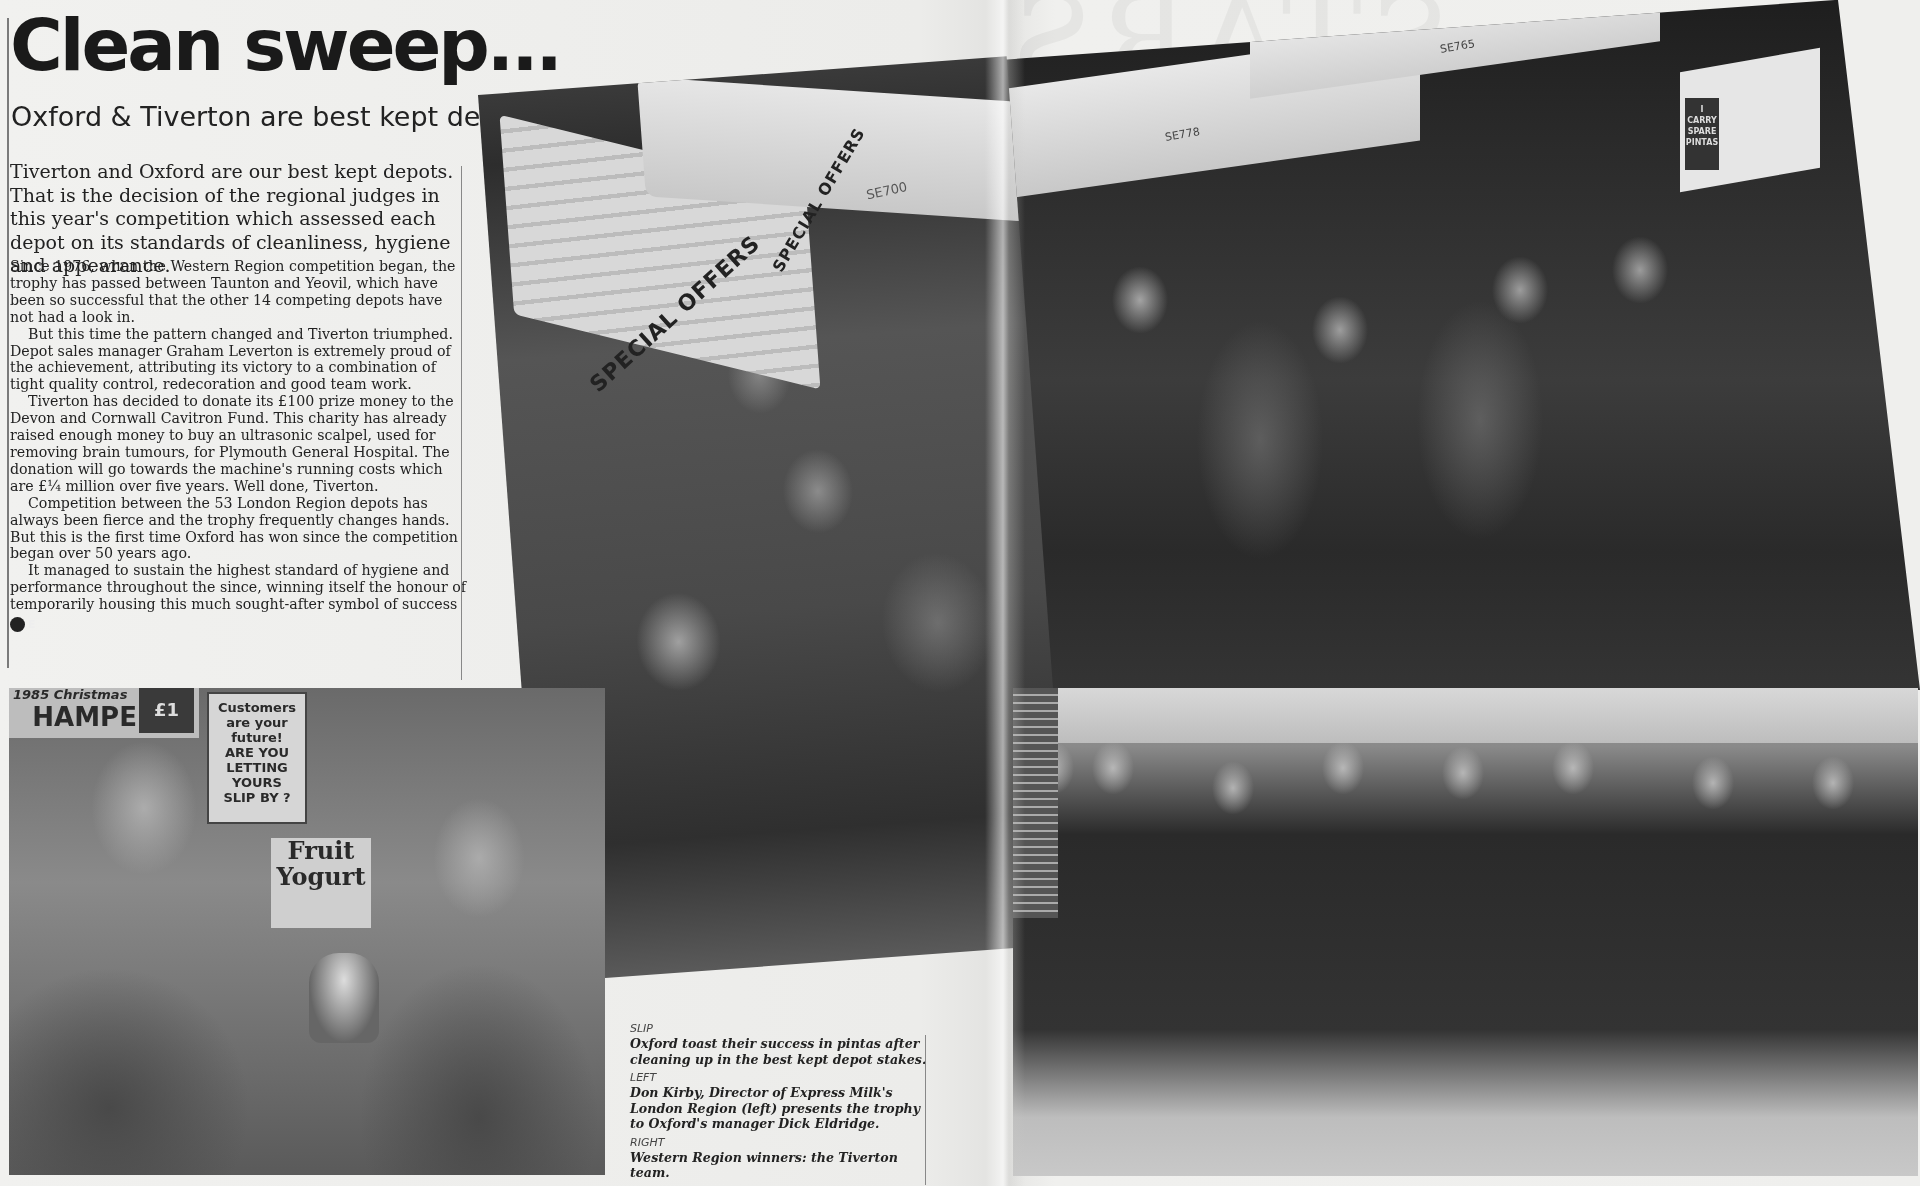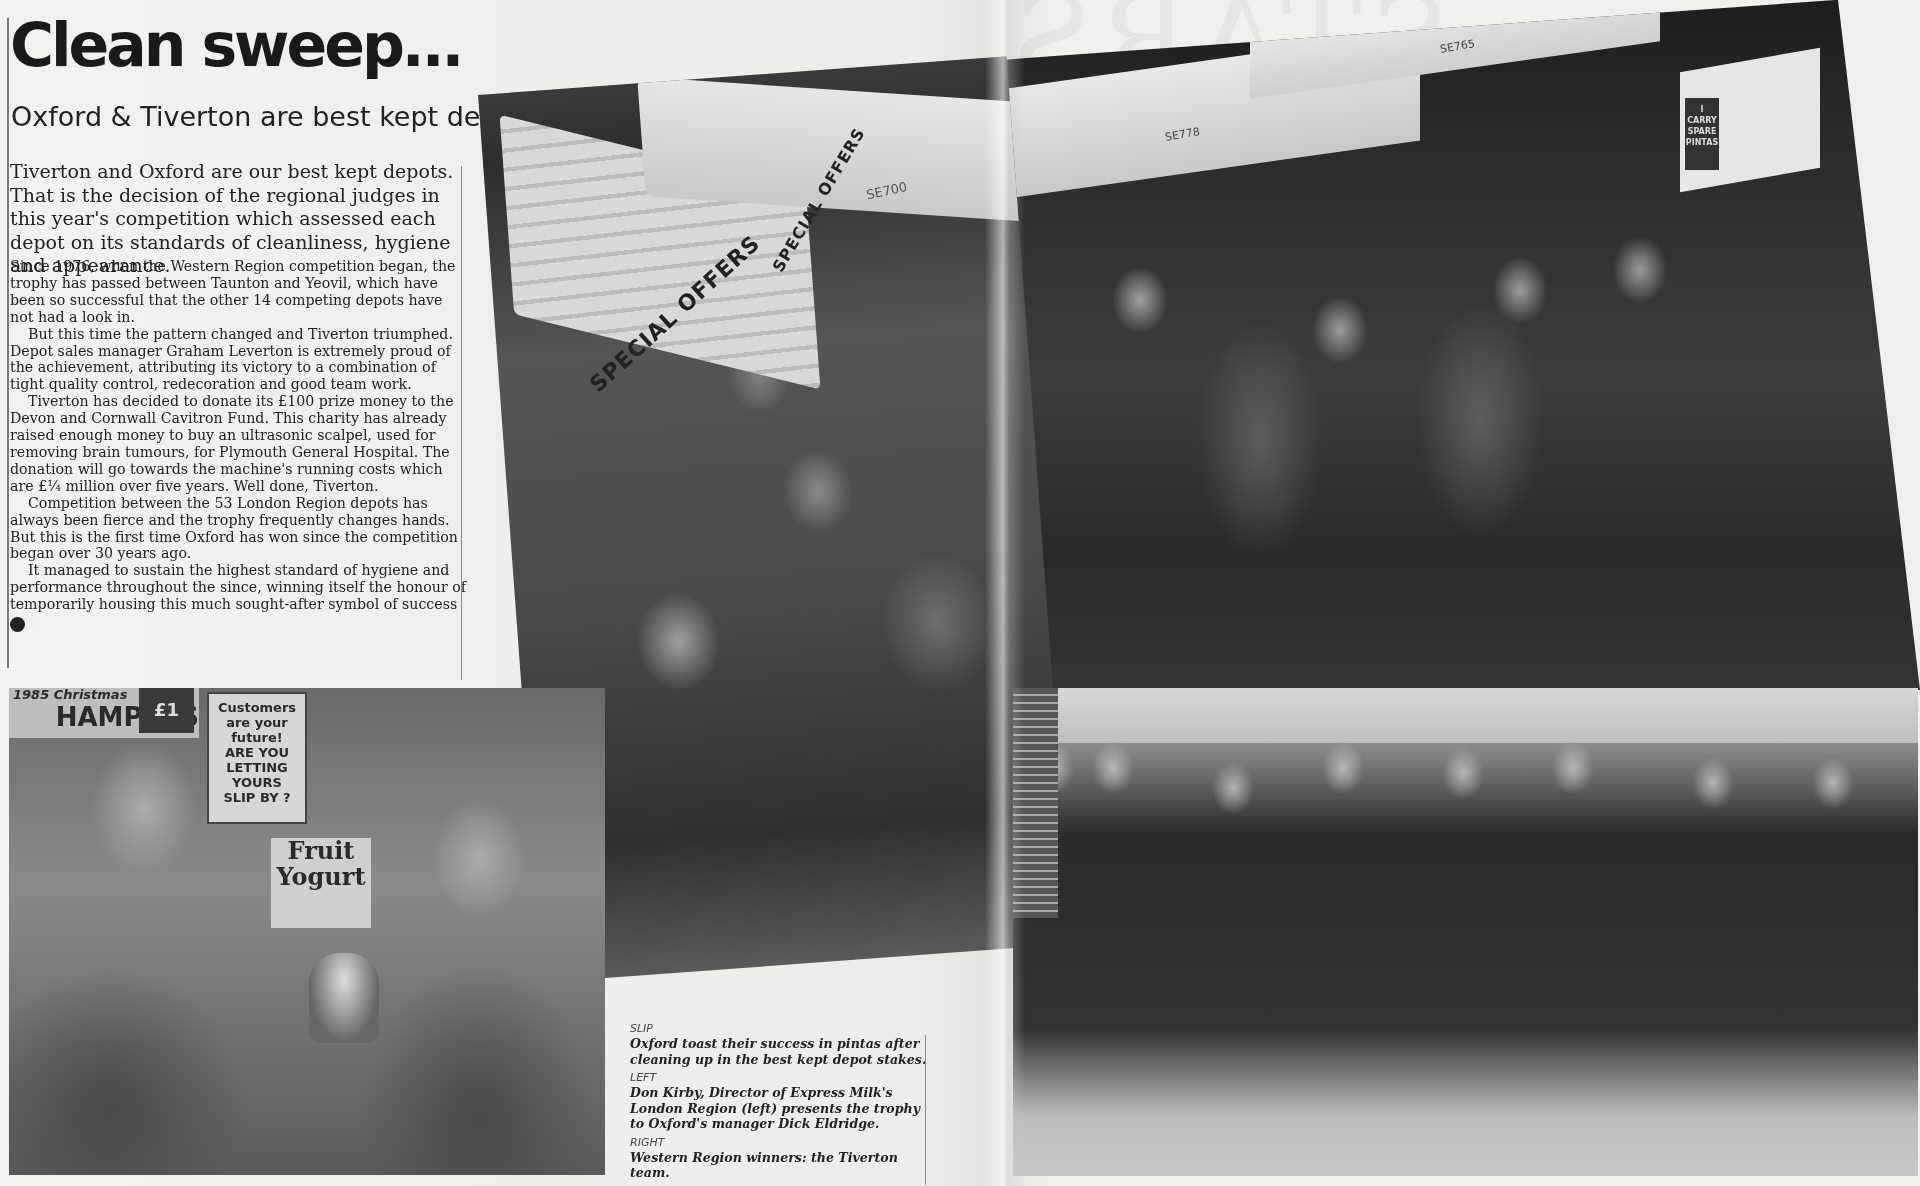--- a/index.html
+++ b/index.html
@@ -24,21 +24,21 @@
   .left-border {
     position:absolute; left:7px; top:18px; width:2px; height:650px; background:#7a7a7a;
   }
   .showthrough {
     position:absolute; left:1005px; top:-30px; font-family:"DejaVu Serif", serif;
     font-size:120px; color:rgba(0,0,0,.045); transform:scaleX(-1); letter-spacing:6px;
   }
   .headline {
     position:absolute; left:10px; top:0px; margin:0;
     font-family:"DejaVu Sans", sans-serif; font-weight:bold;
-    font-size:60px; letter-spacing:-3px; color:#1a1a1a; line-height:90px;
+    font-size:72px; letter-spacing:-3px; color:#1a1a1a; line-height:90px;
   }
   .subhead {
     position:absolute; left:11px; top:100px; margin:0;
     font-family:"DejaVu Sans", sans-serif; font-weight:normal;
     font-size:27px; color:#222; line-height:34px;
   }
   .intro {
     position:absolute; left:10px; top:160px; width:460px;
     font-family:"DejaVu Serif", serif; font-size:19px; line-height:23.5px; color:#222;
   }
@@ -118,21 +118,21 @@
       radial-gradient(ellipse 75px 95px at 135px 120px, rgba(180,180,180,.85), rgba(0,0,0,0) 70%),
       radial-gradient(ellipse 65px 85px at 470px 170px, rgba(180,180,180,.8), rgba(0,0,0,0) 70%),
       radial-gradient(ellipse 200px 200px at 100px 420px, rgba(70,70,70,.9), rgba(0,0,0,0) 70%),
       radial-gradient(ellipse 170px 220px at 470px 430px, rgba(70,70,70,.9), rgba(0,0,0,0) 70%),
       linear-gradient(180deg,#6a6a6a 0%,#8a8a8a 40%,#5a5a5a 100%);
   }
   .poster {
     position:absolute; font-family:"DejaVu Sans", sans-serif; font-weight:bold; color:#2a2a2a;
     text-align:center; box-sizing:border-box;
   }
-  .poster-hampers { left:0; top:0; width:190px; height:50px; background:#bdbdbd; font-size:26px; line-height:30px; padding-top:14px; text-align:right; }
+  .poster-hampers { left:0; top:0; width:190px; height:50px; background:#bdbdbd; font-size:26px; line-height:30px; padding-top:14px; text-align:center; }
   .poster-hampers .small { position:absolute; left:4px; top:0; font-size:13px; font-style:italic; line-height:14px; }
   .poster-price { left:130px; top:0; width:55px; height:45px; background:#3a3a3a; color:#ddd; font-size:18px; line-height:44px; }
   .poster-customers {
     left:198px; top:4px; width:100px; height:132px; background:#d6d6d6; border:2px solid #444;
     font-size:13px; line-height:15px; padding-top:6px; white-space:pre-line;text-align:center;
   }
   .poster-yogurt { left:262px; top:150px; width:100px; height:90px; background:#cfcfcf; font-size:24px; line-height:26px; white-space:pre-line; font-family:"DejaVu Serif", serif; }
   .trophy { position:absolute; left:300px; top:265px; width:70px; height:90px; background:radial-gradient(ellipse at 50% 30%,#ddd,#666 70%); border-radius:30px 30px 12px 12px; }
 
   .photo-bottom-right {
@@ -169,21 +169,21 @@
 
 <h1 class="headline">Clean sweep...</h1>
 <h2 class="subhead">Oxford &amp; Tiverton are best kept depots</h2>
 
 <div class="intro">Tiverton and Oxford are our best kept depots. That is the decision of the regional judges in this year's competition which assessed each depot on its standards of cleanliness, hygiene and appearance.</div>
 
 <div class="body-text">
   <p>Since 1976, when the Western Region competition began, the trophy has passed between Taunton and Yeovil, which have been so successful that the other 14 competing depots have not had a look in.</p>
   <p>But this time the pattern changed and Tiverton triumphed. Depot sales manager Graham Leverton is extremely proud of the achievement, attributing its victory to a combination of tight quality control, redecoration and good team work.</p>
   <p>Tiverton has decided to donate its £100 prize money to the Devon and Cornwall Cavitron Fund. This charity has already raised enough money to buy an ultrasonic scalpel, used for removing brain tumours, for Plymouth General Hospital. The donation will go towards the machine's running costs which are £¼ million over five years. Well done, Tiverton.</p>
-  <p>Competition between the 53 London Region depots has always been fierce and the trophy frequently changes hands. But this is the first time Oxford has won since the competition began over 30 years ago.</p>
+  <p>Competition between the 53 London Region depots has always been fierce and the trophy frequently changes hands. But this is the first time Oxford has won since the competition began over 50 years ago.</p>
   <p><span>It managed to sustain the highest standard of hygiene and performance throughout the since, winning itself the honour of temporarily housing this much sought-after symbol of success</span> <span class="end-mark">E</span></p>
 </div>
 
 <div class="col-rule"></div>
 
 <div class="photo photo-top-right">
   <div class="roof-3"></div>
   <div class="roof-4"></div>
   <div class="roof-5"></div>
   <div class="reg-2">SE778</div>

